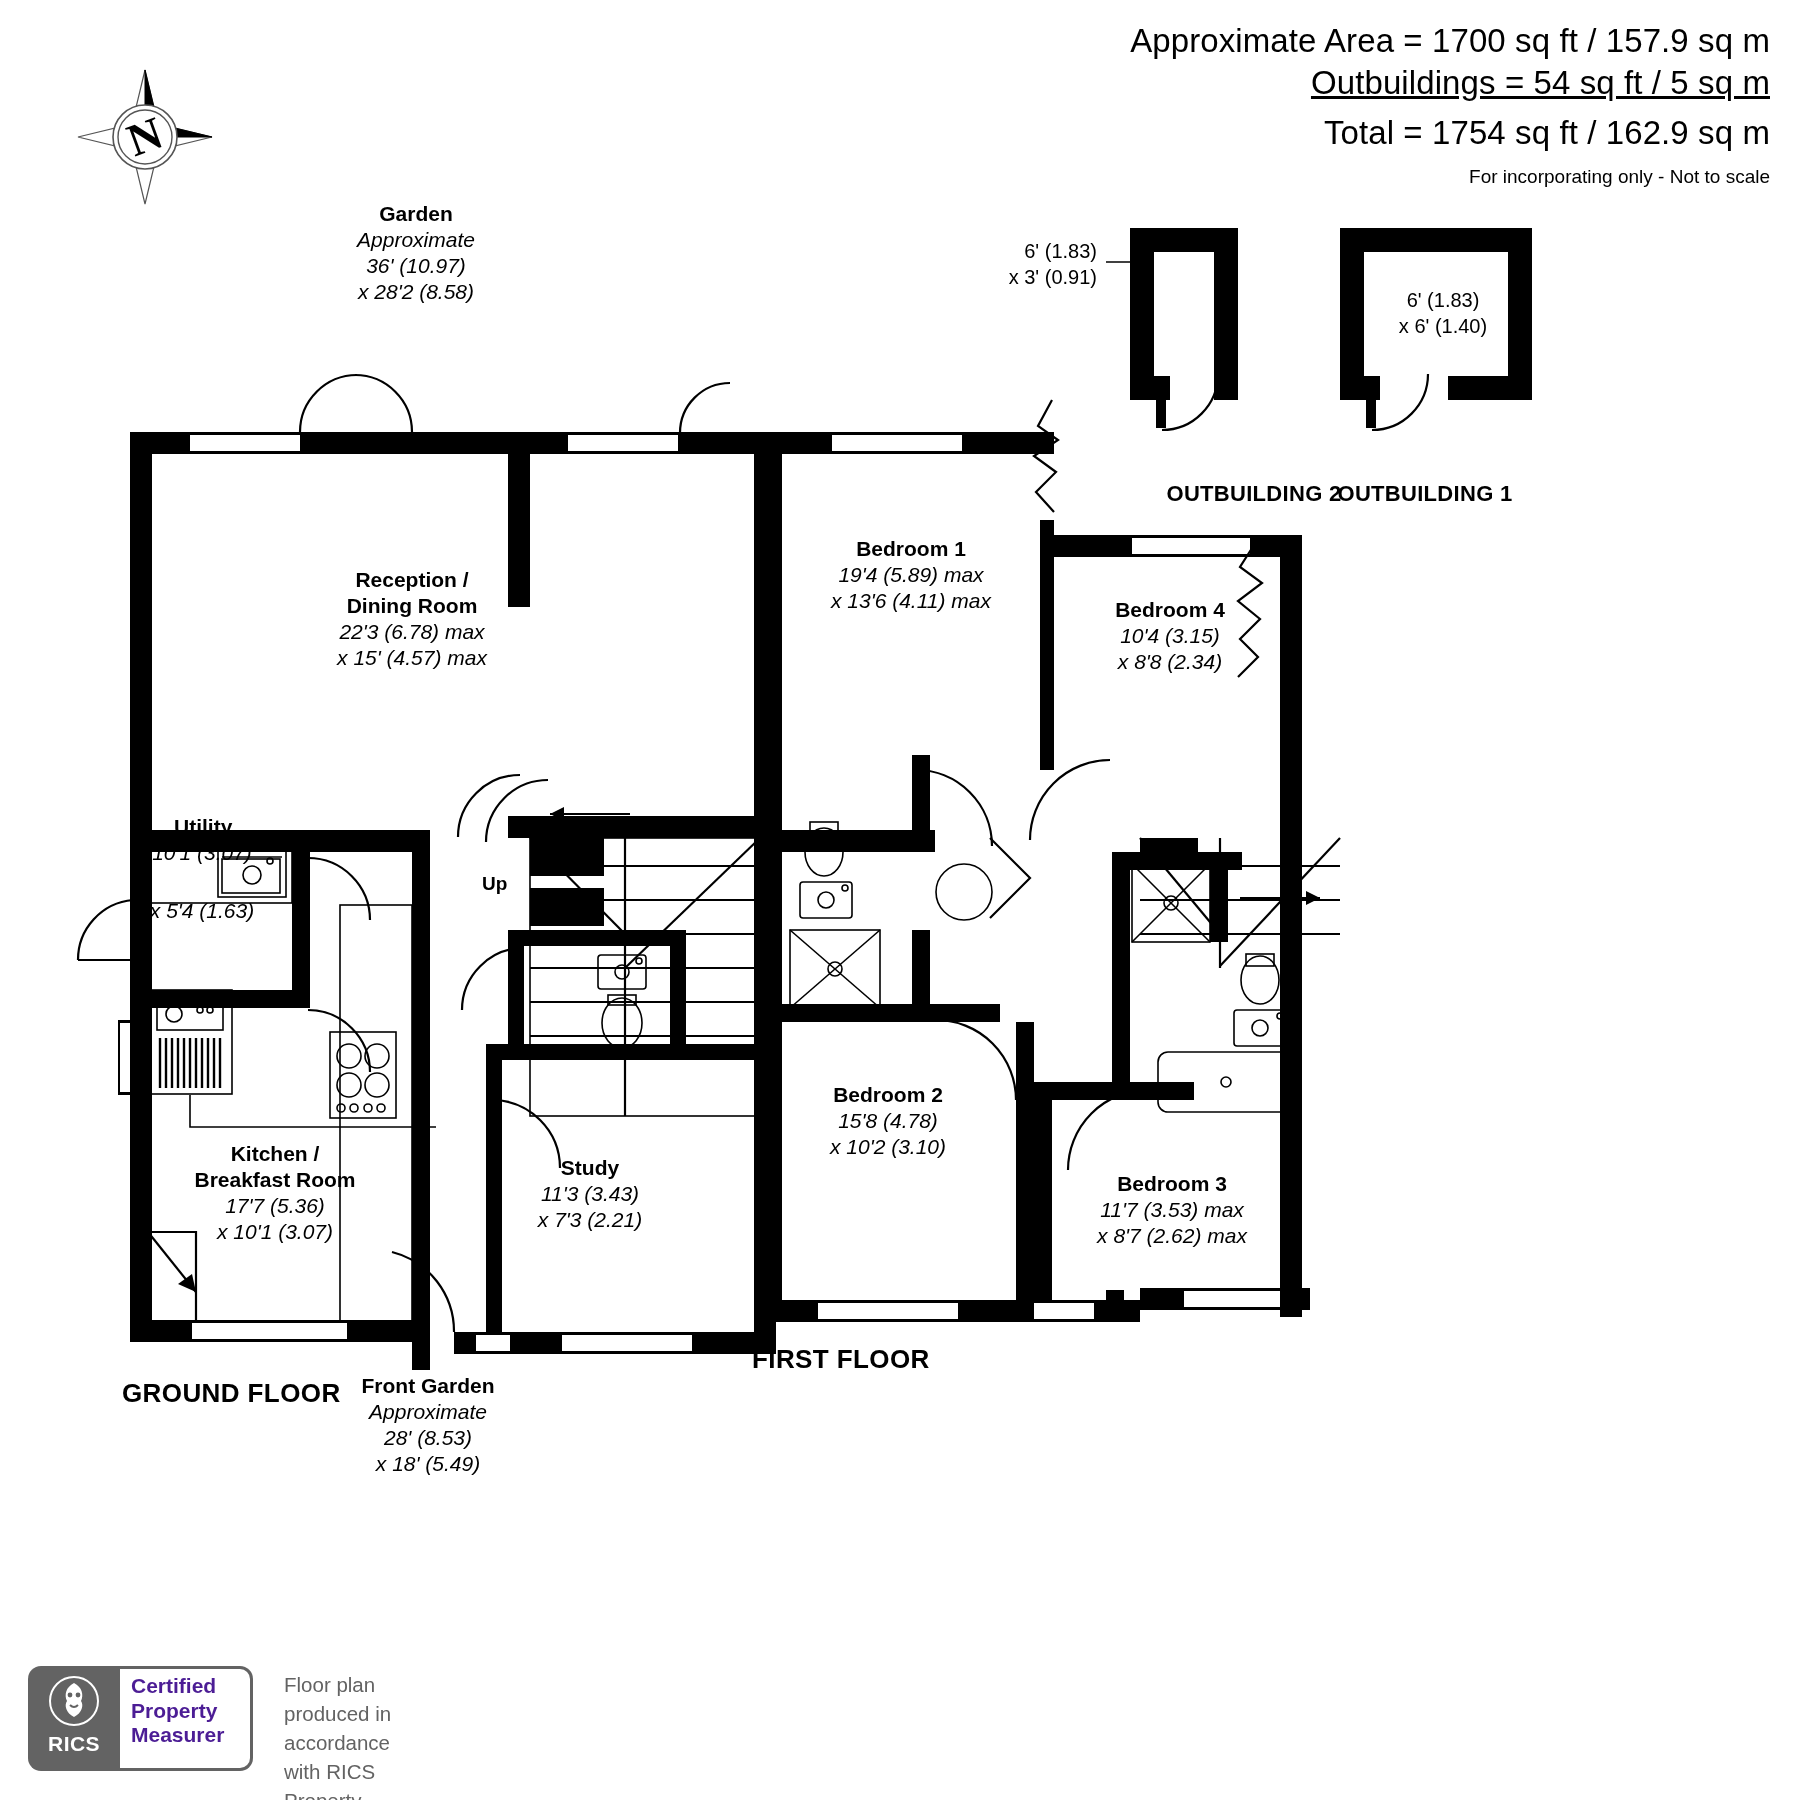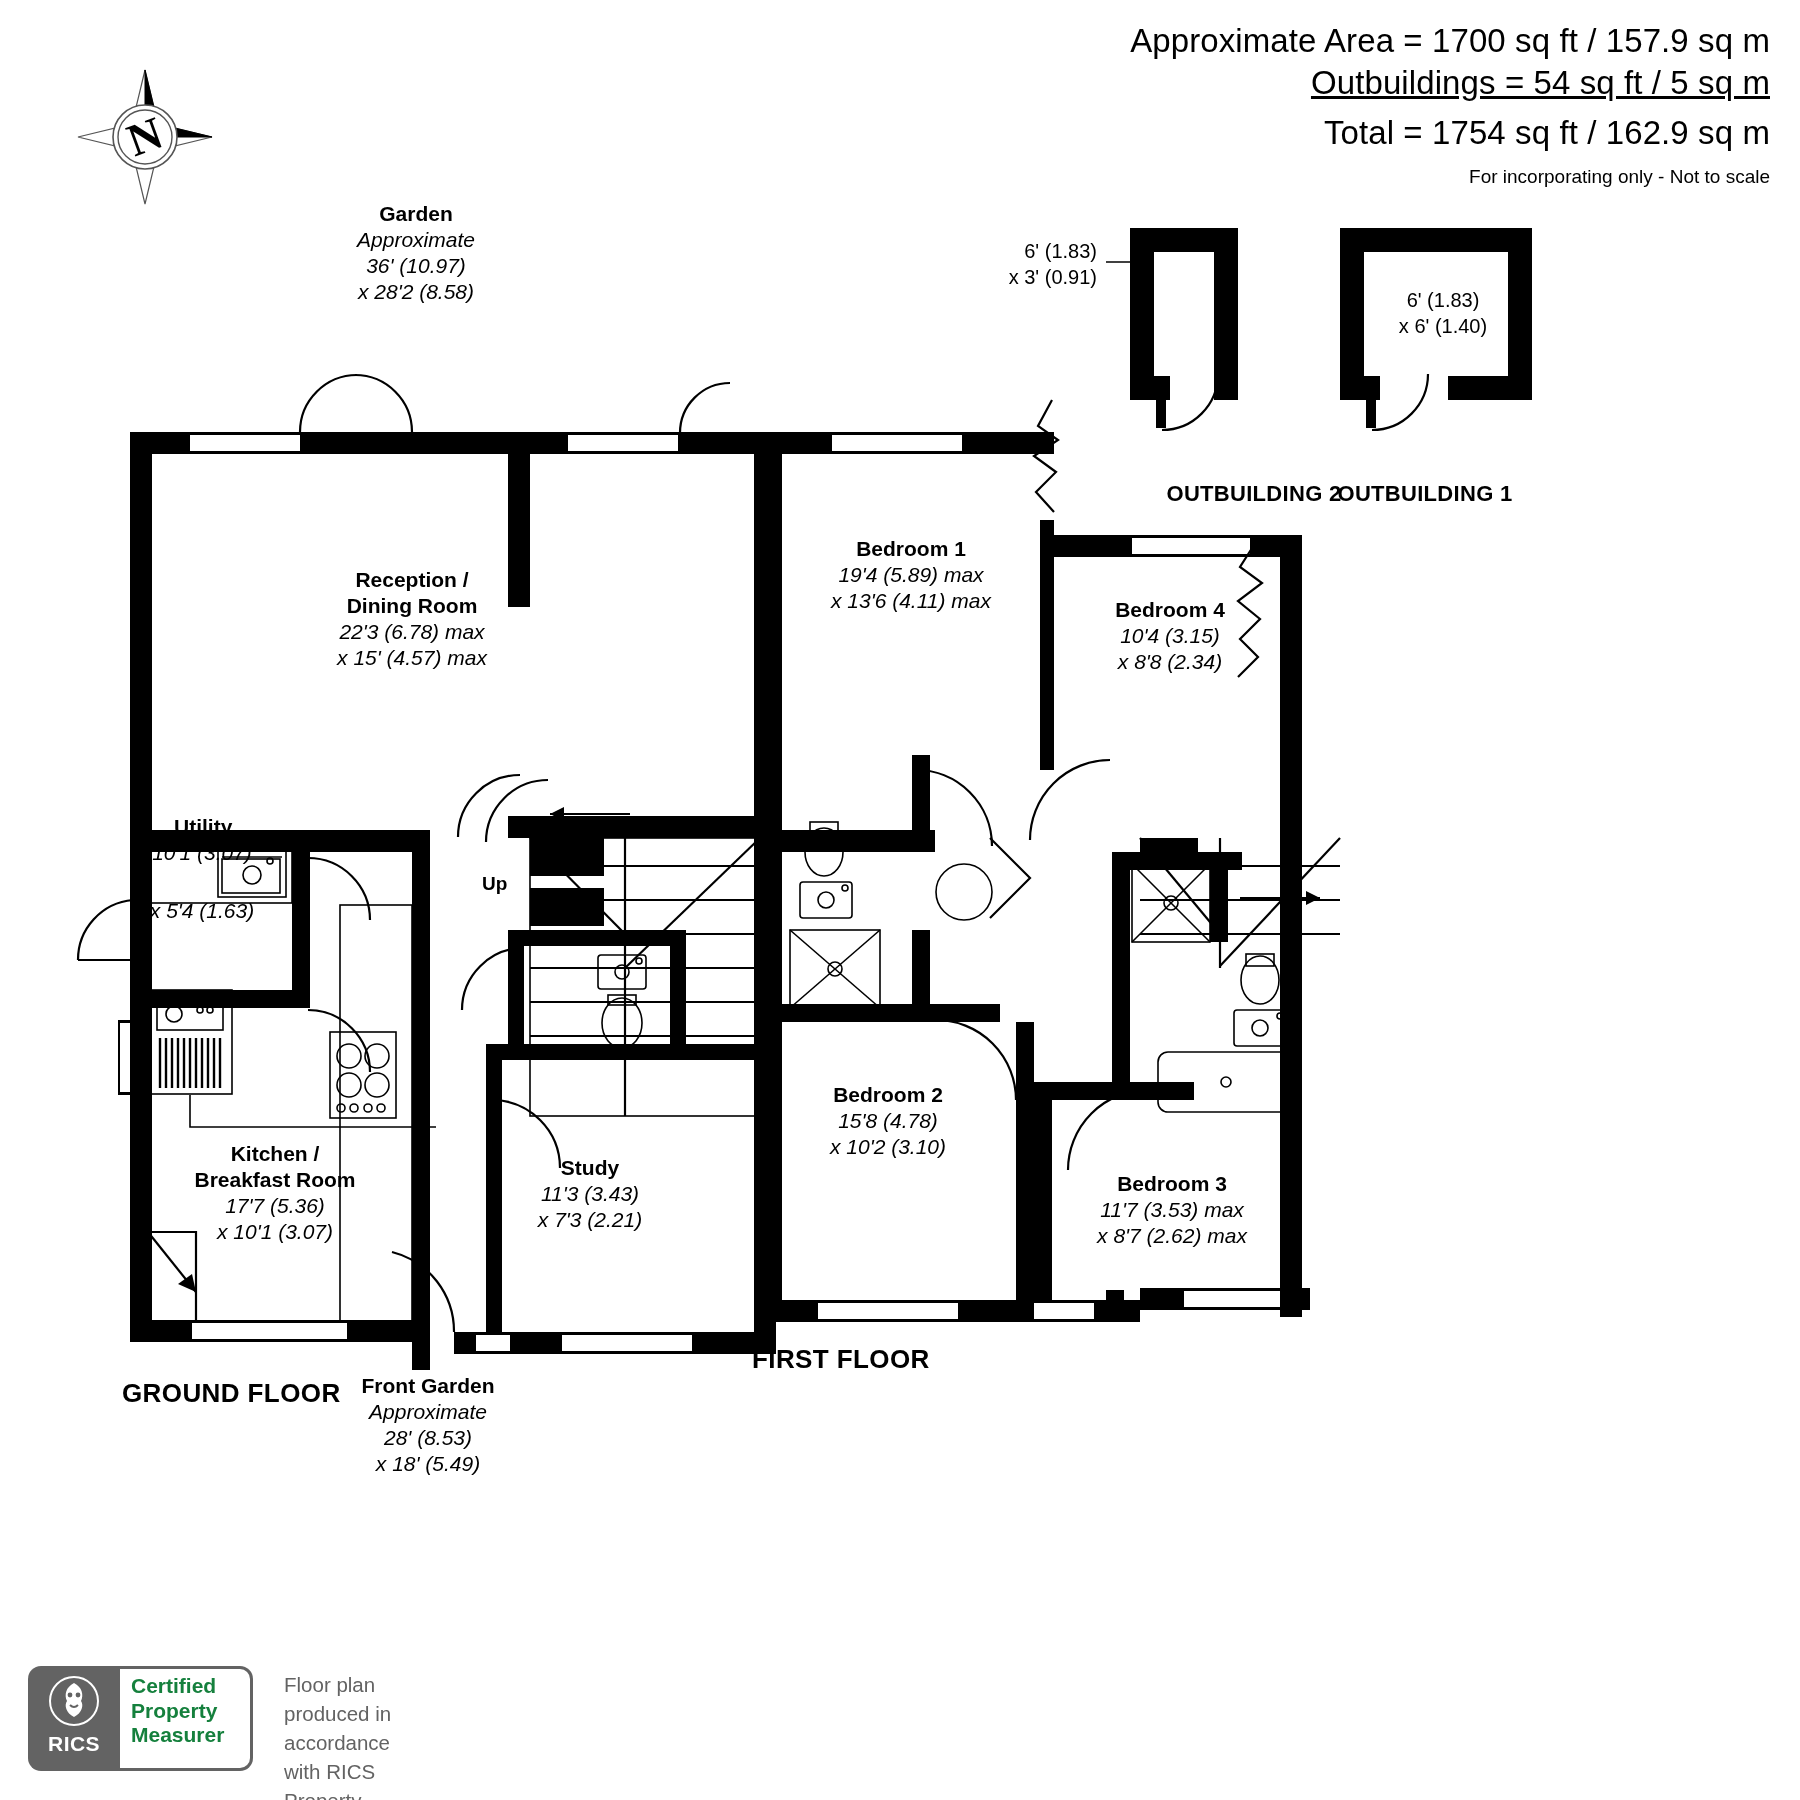--- a/index.html
+++ b/index.html
@@ -28,21 +28,21 @@
   .fixthin{fill:none;stroke:#000;stroke-width:1.6;}
   
   .footer{position:absolute;left:28px;top:1666px;}
   .ricsbox{position:absolute;left:0;top:0;width:225px;height:105px;}
   .ricsleft{position:absolute;left:0;top:0;width:92px;height:105px;background:#636363;
             border-radius:13px 0 0 13px;}
   .ricsright{position:absolute;left:92px;top:0;width:133px;height:105px;background:#fff;
              border:3px solid #636363;border-left:none;border-radius:0 13px 13px 0;box-sizing:border-box;}
   .ricsword{position:absolute;left:0;top:66px;width:92px;text-align:center;color:#fff;
             font-size:21px;font-weight:bold;letter-spacing:.4px;}
-  .certtxt{position:absolute;left:103px;top:8px;color:#15803d;font-size:21px;font-weight:bold;
+  .certtxt{position:absolute;left:103px;top:8px;color:#4c1d95;font-size:21px;font-weight:bold;
            line-height:1.17;}
   .foottext{position:absolute;left:256px;top:4px;color:#636363;font-size:20.5px;line-height:1.42;}
 </style>
 </head>
 <body>
 
 <div class="txt hdr rt" style="left:1770px;top:22px;">Approximate Area = 1700 sq ft / 157.9 sq m</div>
 <div class="txt hdr rt" style="left:1770px;top:64px;text-decoration:underline;">Outbuildings = 54 sq ft / 5 sq m</div>
 <div class="txt hdr rt" style="left:1770px;top:114px;">Total = 1754 sq ft / 162.9 sq m</div>
 <div class="txt sub rt" style="left:1770px;top:166px;">For incorporating only - Not to scale</div>

